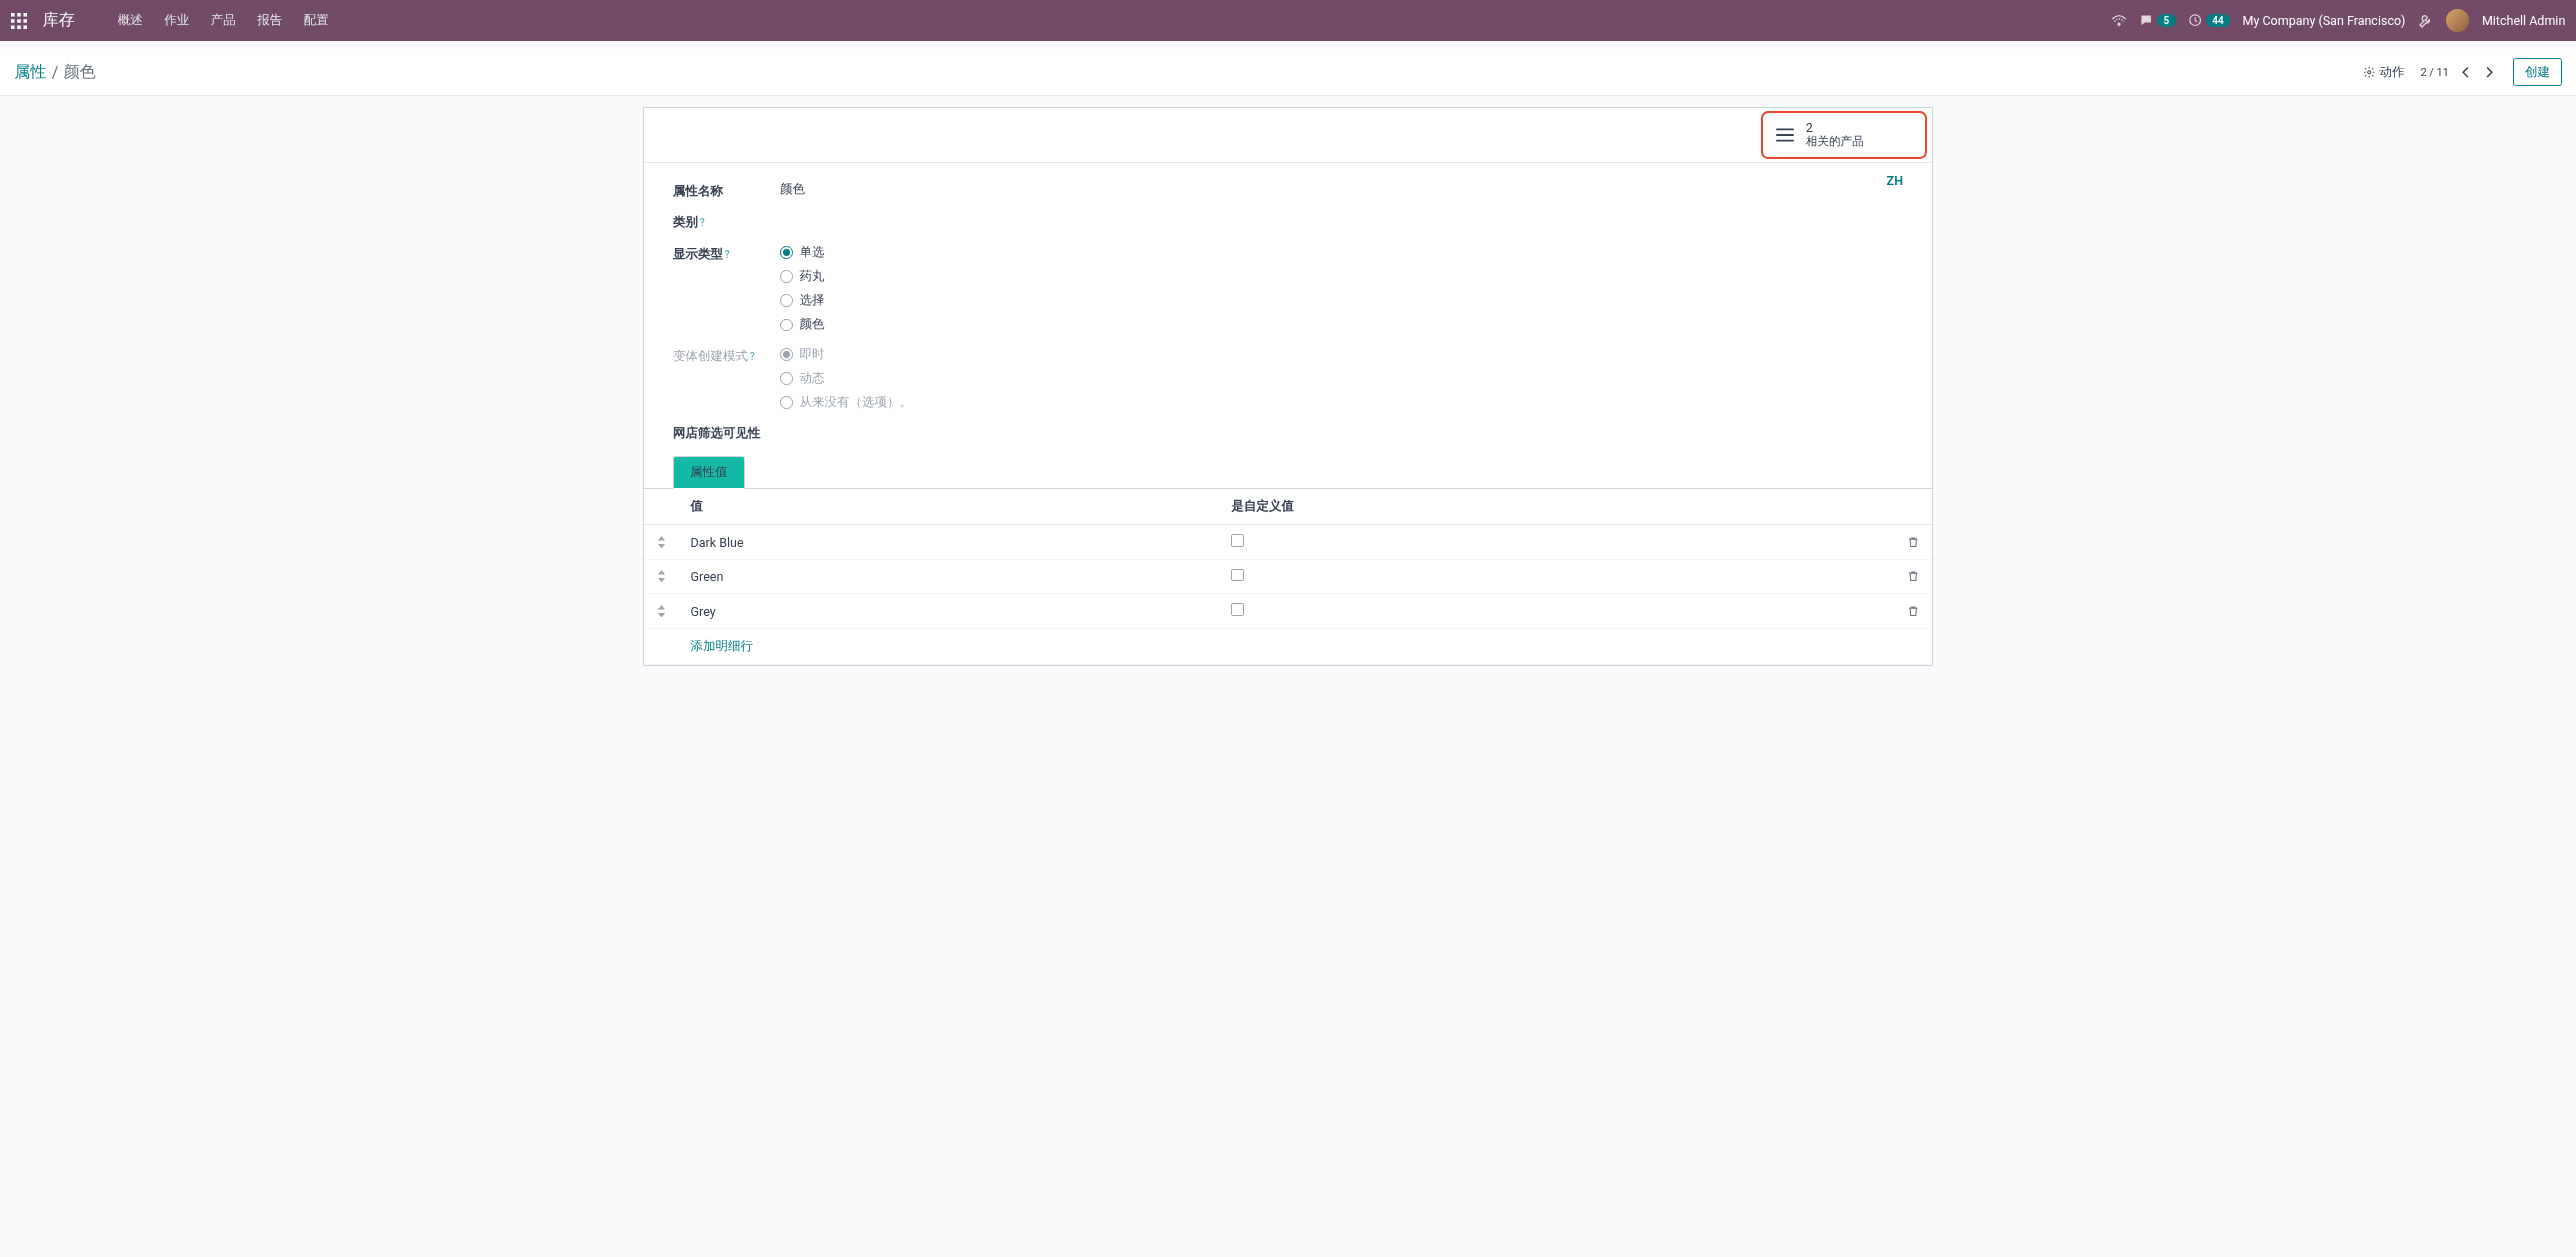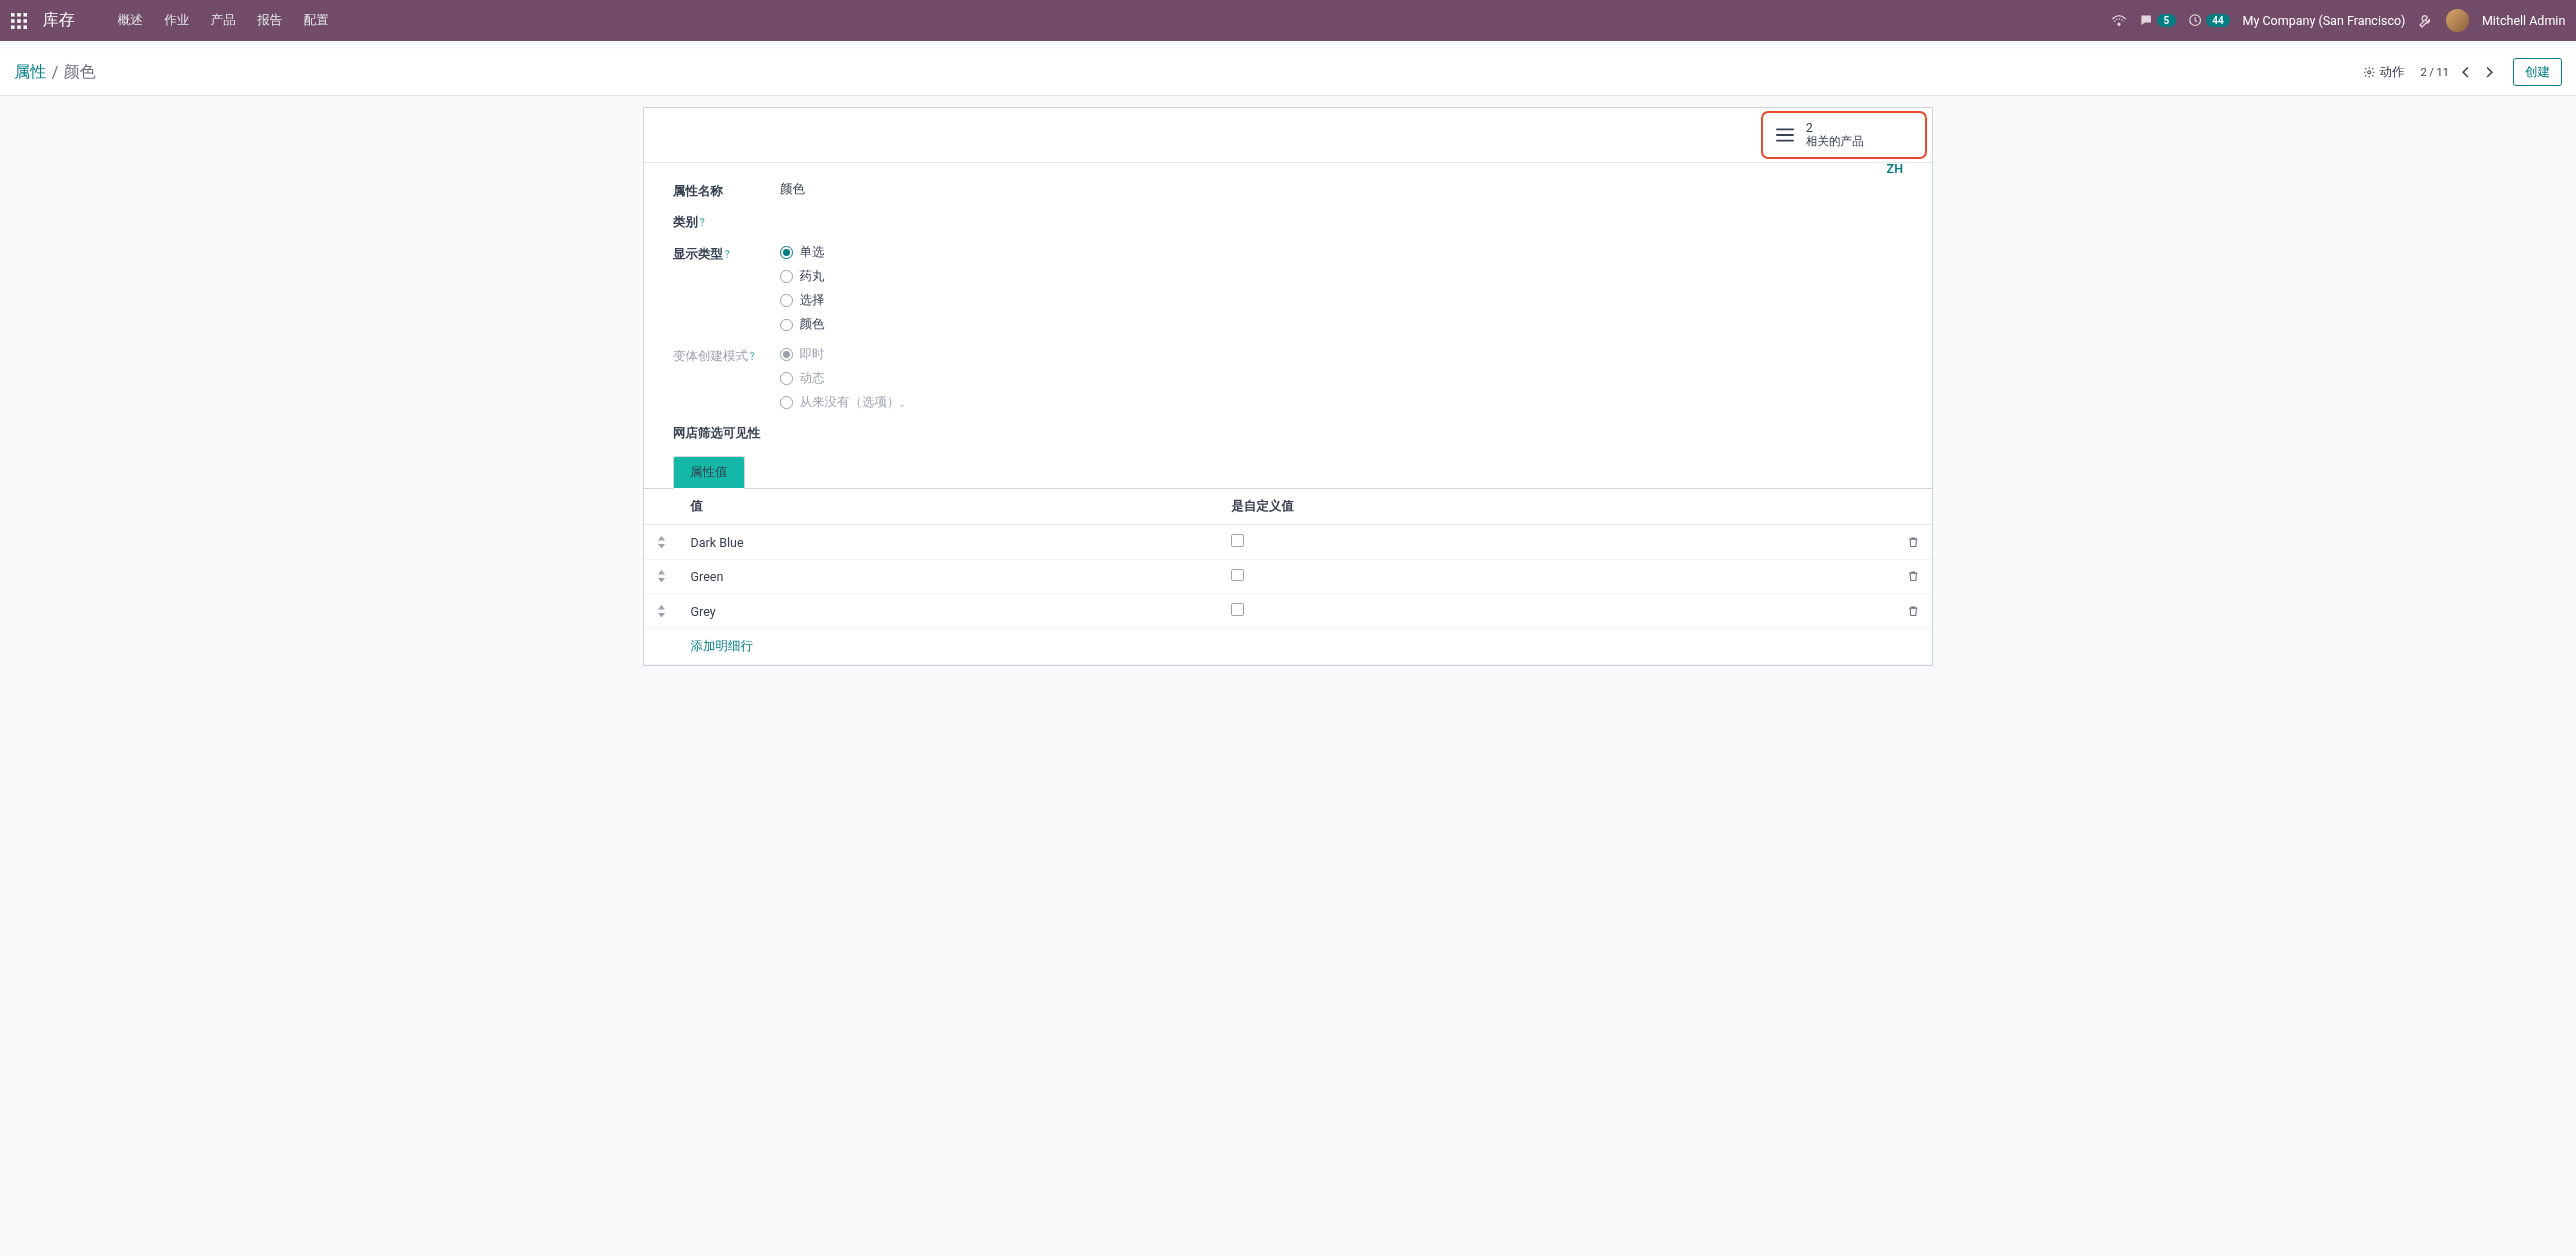--- a/index.html
+++ b/index.html
@@ -113,21 +113,21 @@
     .field-value { color: #374151; }
     .help-q { color: #5fb6bb; font-size: 10px; vertical-align: super; cursor: help;}
     .lang-badge {
       float: right;
       color: #017e84;
       font-weight: 600;
       font-size: 12.5px;
       margin-top: -1.8px;
     }
     .form-body-top { position:relative; }
-    .form-body-top .lang-badge { position:absolute; right:29px; top:0; }
+    .form-body-top .lang-badge { position:absolute; right:29px; top:12px; }
 
     .radio-group { display: flex; flex-direction: column; gap: 7.2px; }
     .radio-item { display: flex; align-items: center; gap: 7px; color:#374151;}
     .radio-item.muted { color:#9ca3af; }
     .radio-dot {
       width: 12.5px; height: 12.5px; border-radius: 50%;
       border: 1.8px solid #9ca3af; display:inline-block; position:relative;
       flex-shrink: 0;
     }
     .radio-dot.checked { border-color: #017e84; }

